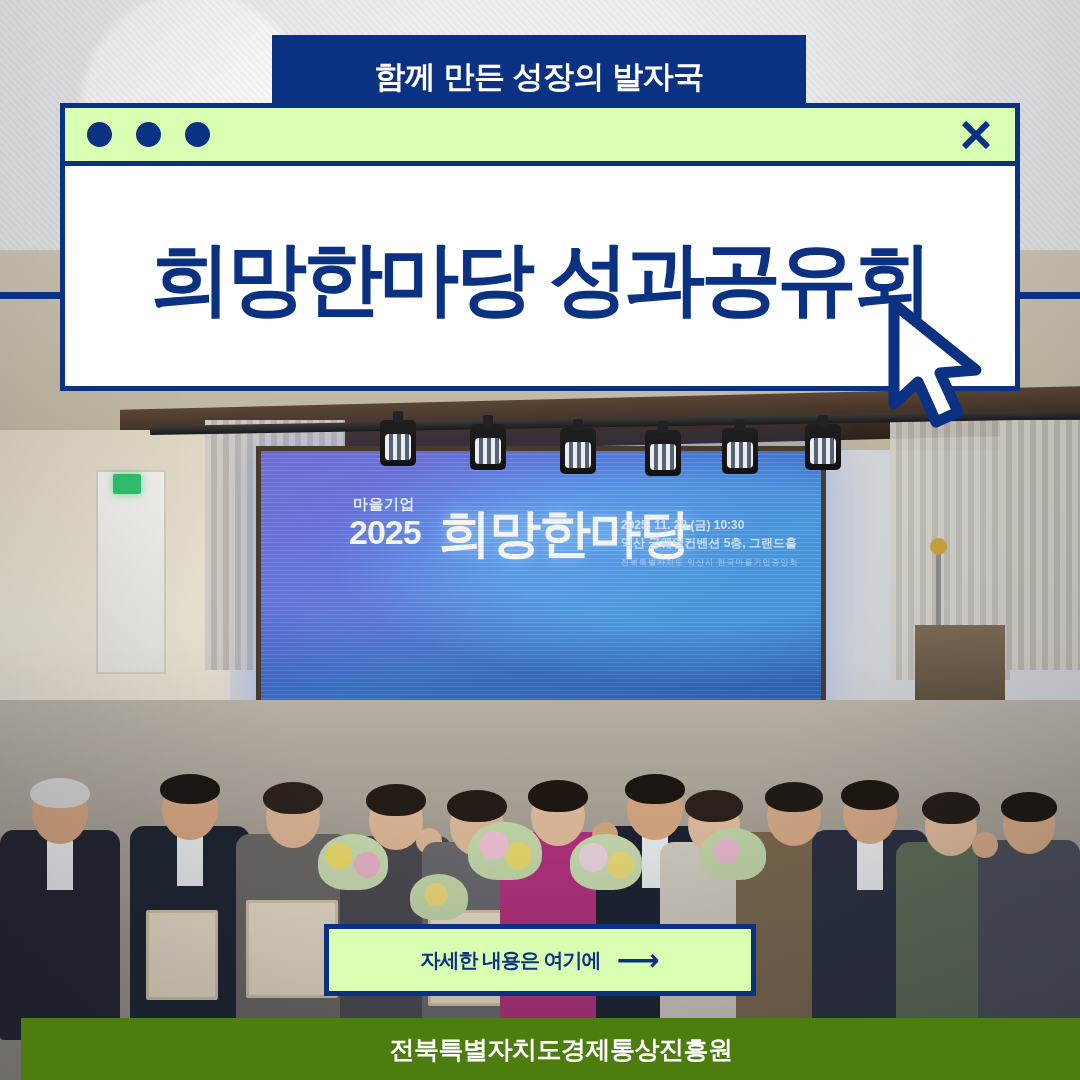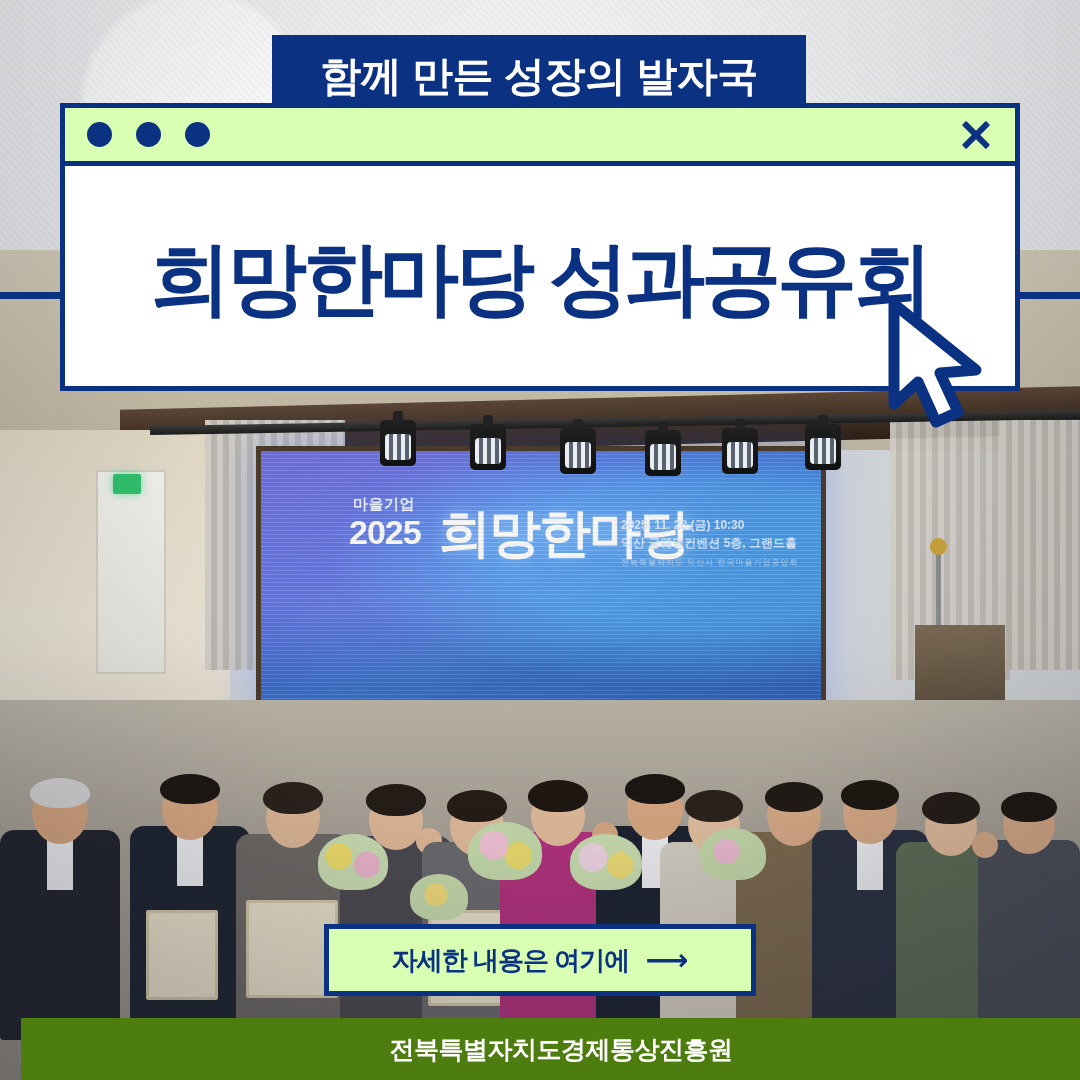--- a/index.html
+++ b/index.html
@@ -91,21 +91,21 @@
        linear-gradient(180deg, rgba(255,255,255,0) 60%, rgba(30,30,40,.20) 100%),
        radial-gradient(ellipse at 50% 42%, rgba(0,0,0,0) 45%, rgba(20,22,35,.18) 100%);
      pointer-events:none;}
 
   
   .hline{position:absolute;left:0;width:1080px;height:7px;background:#0b3183;}
   .hline.top{top:292px;}
 
   .ribbon{position:absolute;left:272px;top:35px;width:534px;height:83px;background:#0b3183;}
   .ribbon-text{position:absolute;inset:0;display:flex;align-items:center;justify-content:center;
-     color:#ffffff;font-size:41px;font-weight:800;letter-spacing:-.5px;}
+     color:#ffffff;font-size:31px;font-weight:800;letter-spacing:-.5px;}
   .ribbon-notch{position:absolute;left:50%;top:83px;transform:translateX(-50%);
      width:0;height:0;border-left:17px solid transparent;border-right:17px solid transparent;
      border-top:19px solid #0b3183;}
 
   .window{position:absolute;left:60px;top:103px;width:960px;height:288px;
      border:5px solid #0b3183;background:#ffffff;box-sizing:border-box;}
   .win-bar{position:relative;height:58px;background:#d9ffb3;border-bottom:5px solid #0b3183;
      display:flex;align-items:center;justify-content:space-between;padding:0 22px;box-sizing:border-box;}
   .dots{display:flex;gap:24px;}
   .dot{width:25px;height:25px;border-radius:50%;background:#0b3183;}
@@ -118,21 +118,21 @@
   .win-body{height:225px;display:flex;flex-direction:column;align-items:center;justify-content:center;gap:2px;}
   .title-l1,.title-l2{color:#0b3183;font-weight:800;letter-spacing:-4px;line-height:1.02;white-space:nowrap;}
   .title-l1{font-size:74px;}
   .title-l2{font-size:80px;}
 
   .cursor{position:absolute;left:886px;top:300px;width:104px;height:128px;}
 
   .cta{position:absolute;left:324px;top:924px;width:432px;height:72px;
      background:#d9ffb3;border:5px solid #0b3183;box-sizing:border-box;
      display:flex;align-items:center;justify-content:center;gap:16px;cursor:pointer;}
-  .cta-text{color:#0b3183;font-size:26px;font-weight:800;letter-spacing:-1px;}
+  .cta-text{color:#0b3183;font-size:20px;font-weight:800;letter-spacing:-1px;}
   .cta-arrow{color:#0b3183;font-size:30px;font-weight:700;line-height:1;}
 
   .footer{position:absolute;left:0;top:1018px;width:1080px;height:62px;background:#4d7c0f;
      display:flex;align-items:center;justify-content:center;margin-left:21px;}
   .footer-text{color:#ffffff;font-size:25px;font-weight:800;letter-spacing:-.5px;}
 </style>
 </head>
 <body>
 
 <div class="card-root">

